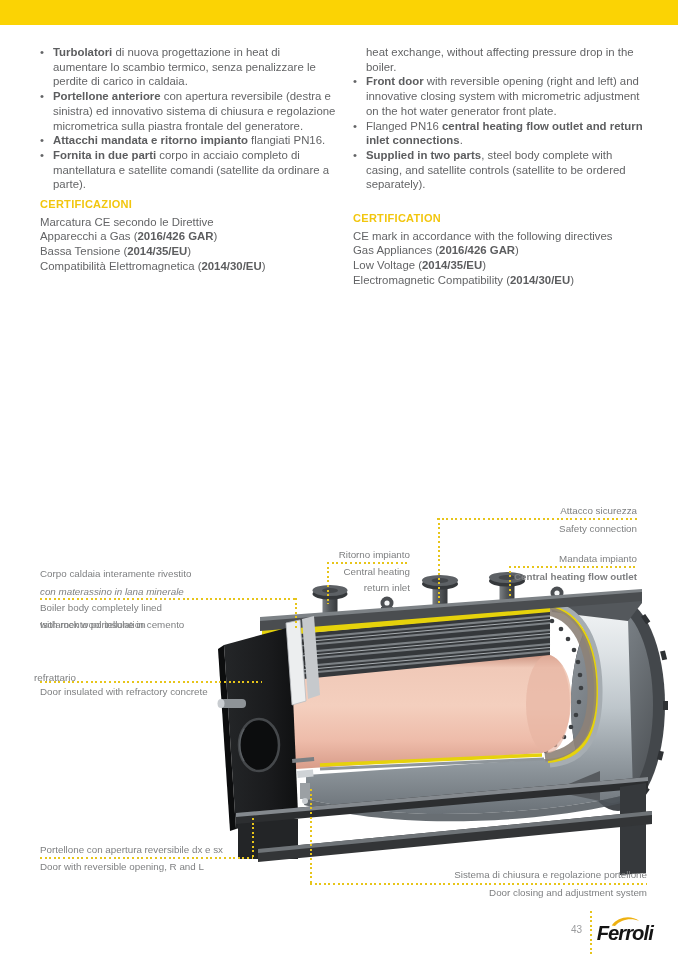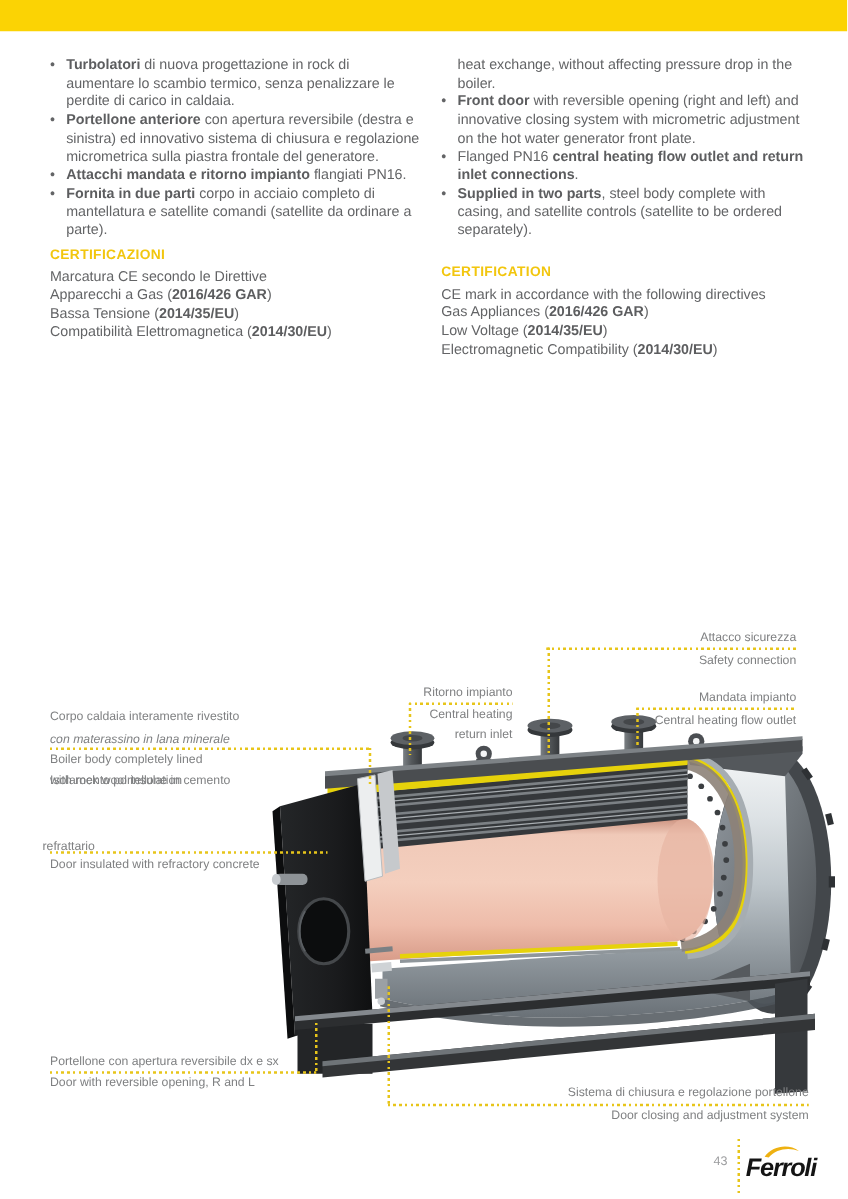--- a/index.html
+++ b/index.html
@@ -28,21 +28,21 @@
 <body>
 
 <div id="page">
 
   <div id="topbar"></div>
 
   <div class="col" style="left:40px;top:45px;width:302px;">
       <div class="li">
         <span class="dot">•</span>
         <div class="litx">
-          <div><b>Turbolatori</b><span> di nuova progettazione in rock di</span></div>
+          <div><b>Turbolatori</b><span> di nuova progettazione in heat di</span></div>
           <div><span>aumentare lo scambio termico, senza penalizzare le</span></div>
           <div><span>perdite di carico in caldaia.</span></div>
         </div>
       </div>
       <div class="li">
         <span class="dot">•</span>
         <div class="litx">
           <div><b>Portellone anteriore</b><span> con apertura reversibile (destra e</span></div>
           <div><span>sinistra) ed innovativo sistema di chiusura e regolazione</span></div>
           <div><span>micrometrica sulla piastra frontale del generatore.</span></div>
@@ -327,21 +327,21 @@
   <div class="dv" style="left:438px;top:518px;height:85px;"></div>
 
   <div class="callout r" style="left:310px;top:549px;width:100px;">Ritorno impianto</div>
   <div class="dh" style="left:327px;top:562px;width:83px;"></div>
   <div class="callout r" style="left:310px;top:566px;width:100px;">Central heating</div>
   <div class="callout r" style="left:310px;top:582px;width:100px;">return inlet</div>
   <div class="dv" style="left:327px;top:562px;height:42px;"></div>
 
   <div class="callout r" style="left:437px;top:553px;width:200px;">Mandata impianto</div>
   <div class="dh" style="left:509px;top:566px;width:128px;"></div>
-  <div class="callout r" style="left:437px;top:571px;width:200px;">Central heating flow outlet</div>
+  <div class="callout r" style="left:437px;top:571px;width:200px;font-weight:bold;">Central heating flow outlet</div>
   <div class="dv" style="left:509px;top:566px;height:31px;"></div>
 
   <div class="callout" style="left:40px;top:568px;">Corpo caldaia interamente rivestito</div>
   <div class="callout" style="left:40px;top:586px;font-style:italic;">con materassino in lana minerale</div>
   <div class="dh" style="left:40px;top:598px;width:257px;"></div>
   <div class="callout" style="left:40px;top:602px;">Boiler body completely lined</div>
   <div class="callout" style="left:40px;top:619px;">with rock wool insulation</div>
   <div class="dv" style="left:295px;top:598px;height:30px;"></div>
 
   <div class="callout" style="left:40px;top:619px;">Isolamento portellone in cemento</div>

